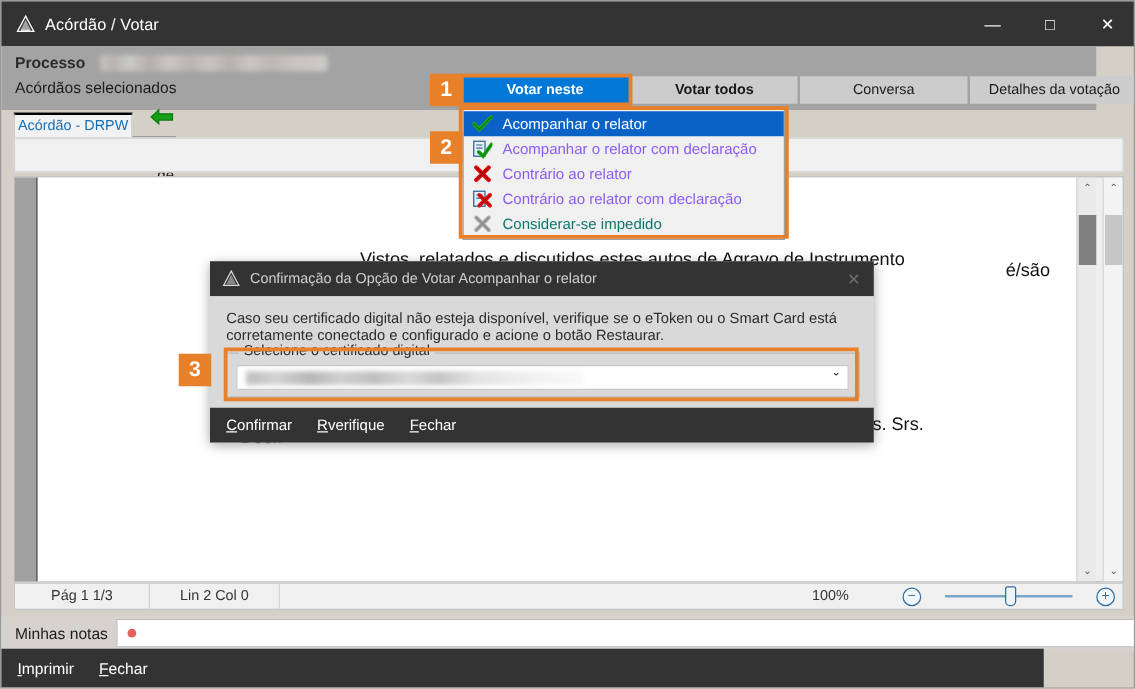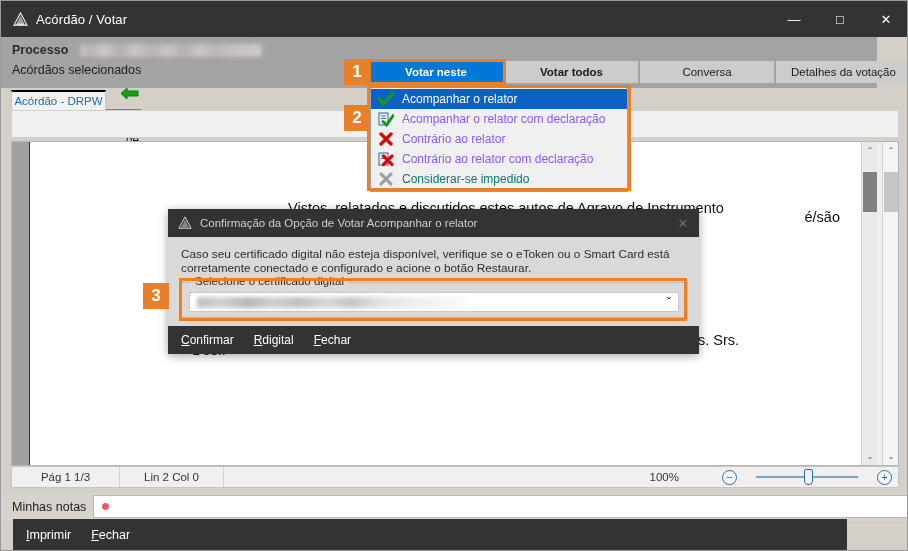--- a/index.html
+++ b/index.html
@@ -183,21 +183,21 @@
     position: absolute; left: 92px; top: 2px; width: 816px; height: 23px;
     background: #ffffff; border: 1px solid #b9b9b9;
     display: flex; align-items: center;
   }
   .notes-dot {
     margin-left: 8px; width: 7px; height: 7px; border-radius: 50%; background: #e4615f;
   }
 
   
   .cmdbar {
-    position: absolute; left: 12px; bottom: 0; width: 834px; height: 31px;
+    position: absolute; left: 0; bottom: 0; width: 834px; height: 31px;
     background: #333333; display: flex; align-items: center; gap: 20px;
     padding-left: 13px;
   }
   .cmdlink {
     font-size: 12.5px; color: #ffffff; cursor: pointer;
     font-family: "Liberation Sans", sans-serif;
   }
   .cmdlink .mn { text-decoration: underline; }
 
   
@@ -451,21 +451,21 @@
       <div class="fieldset">
         <span class="fs-legend">Selecione o certificado digital</span>
         <div class="combo">
           <span class="combo-blur"></span>
           <span class="combo-arrow">ˇ</span>
         </div>
       </div>
     </div>
     <div class="dlg-footer">
       <span class="cmdlink"><span class="mn">C</span><span>onfirmar</span></span>
-      <span class="cmdlink"><span class="mn">R</span><span>digital</span></span>
+      <span class="cmdlink"><span class="mn">R</span><span>verifique</span></span>
       <span class="cmdlink"><span class="mn">F</span><span>echar</span></span>
     </div>
   </div>
 
   <div class="ann-box" id="ann-box-1"></div>
   <div class="ann-box" id="ann-box-2"></div>
   <div class="ann-box" id="ann-box-3"></div>
   <div class="ann-badge" id="ann-badge-1">1</div>
   <div class="ann-badge" id="ann-badge-2">2</div>
   <div class="ann-badge" id="ann-badge-3">3</div>

